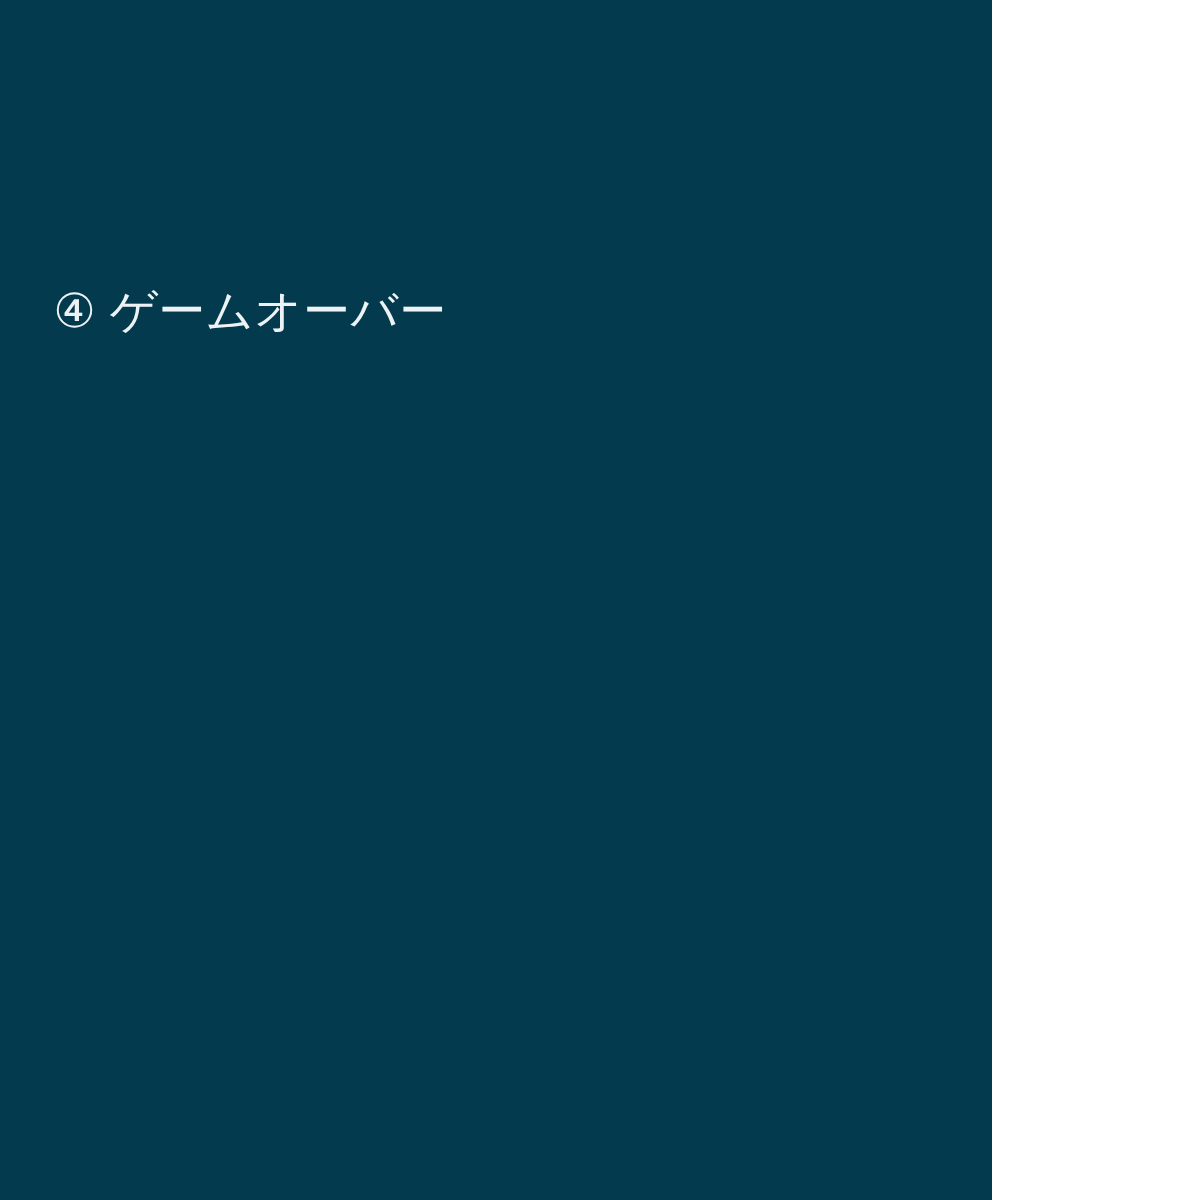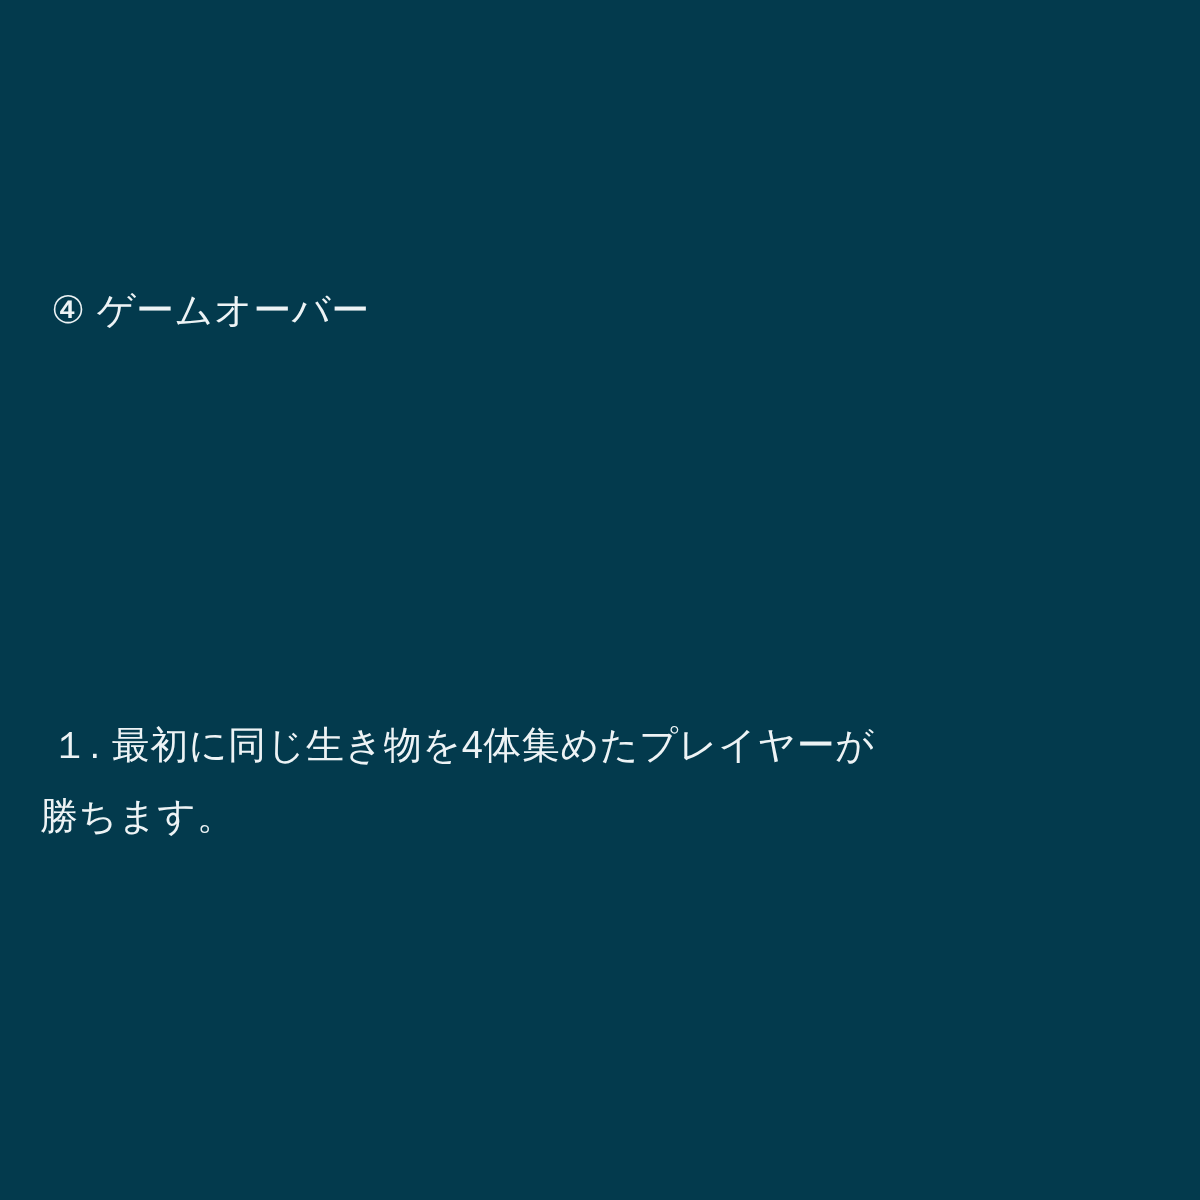--- a/index.html
+++ b/index.html
@@ -6,25 +6,25 @@
     margin: 0;
     padding: 0;
   }
   body {
     width: 1200px;
     height: 1200px;
     overflow: hidden;
   }
   main.rules-page {
     box-sizing: border-box;
-    width: 1200px;
+    width: 992px;
     height: 1200px;
     padding: 62px 36px 0 40px;
     font-family: "Liberation Sans", "DejaVu Sans", sans-serif;
-    font-size: 38px;
+    font-size: 47px;
     font-weight: 400;
     line-height: 71px;
     white-space: pre-wrap;
     letter-spacing: 0.5px;
   }
   .page-title {
     font-size: inherit;
     font-weight: 400;
     margin: 0;
   }
@@ -33,20 +33,18 @@
   }
 </style>
 </head>
 <body>
 
 <main class="rules-page" style="background-color: rgb(3, 58, 77); color: rgb(237, 243, 245);">
 
   <h1 class="page-title"> ④ ゲームオーバー</h1>
 
 
-  <p class="paragraph"> １. 最初に同じ生き物を4体集めたプレイヤーが
-勝ちます。</p>
 
   
 
   
 
 </main>
 
 </body></html>

